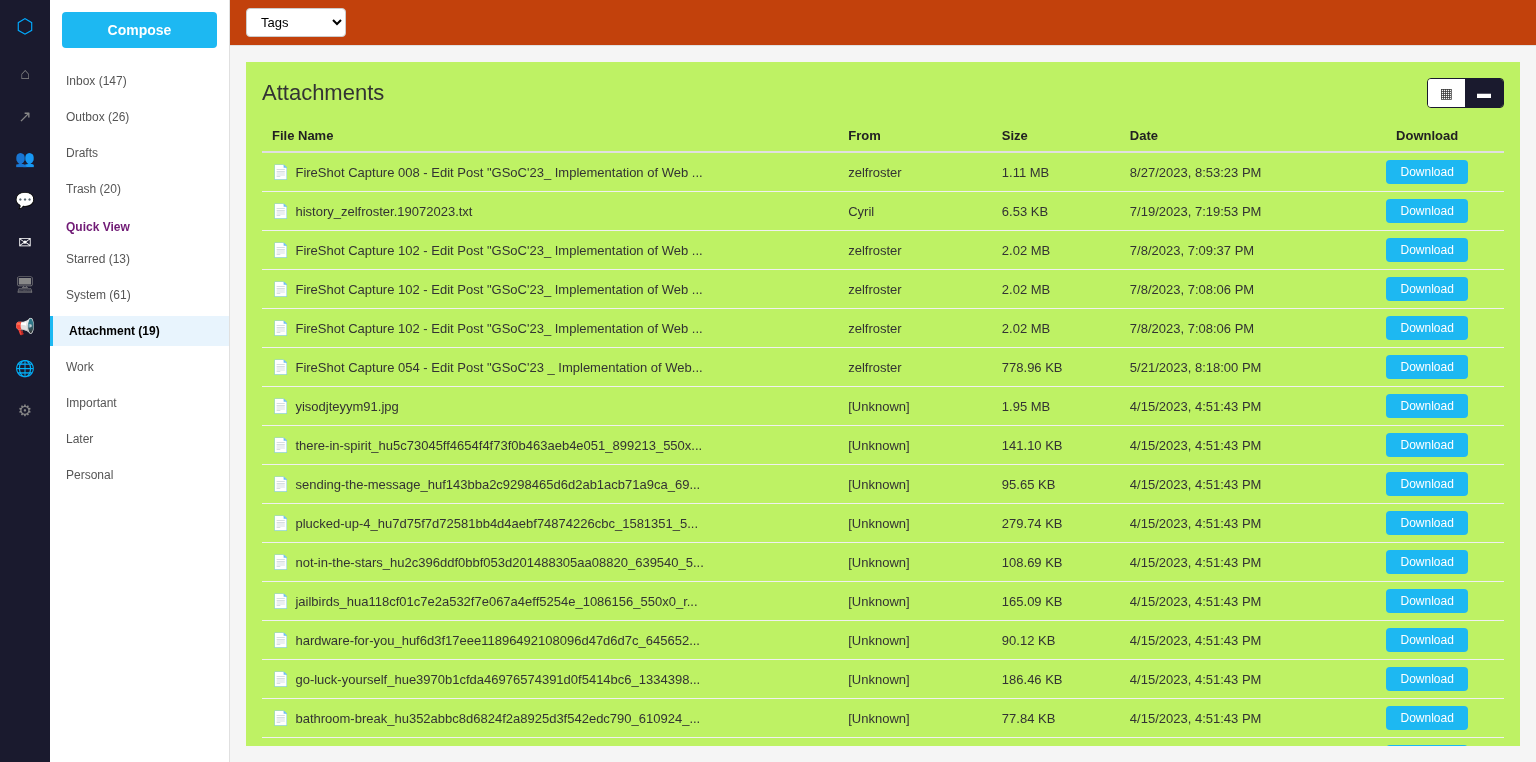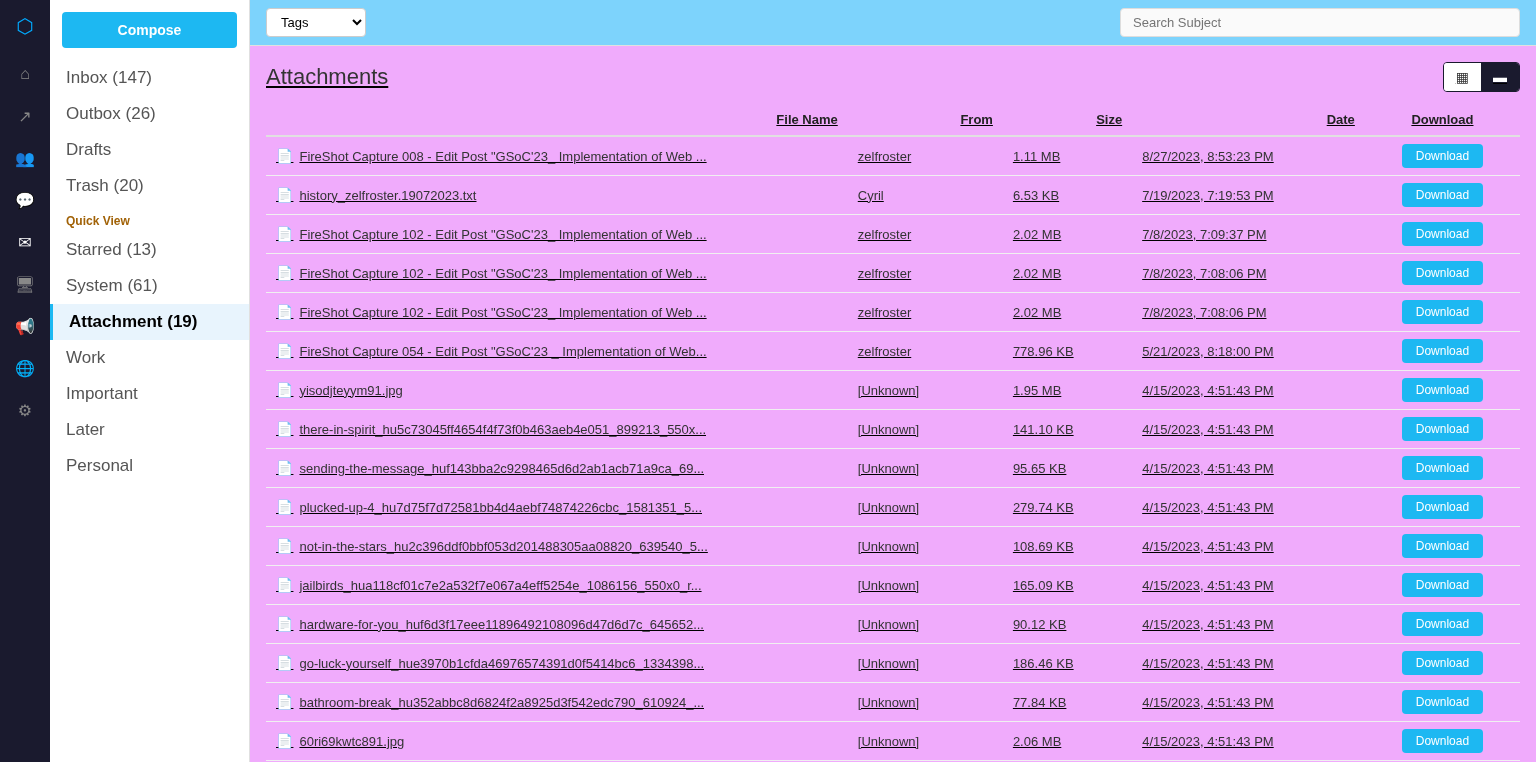--- a/index.html
+++ b/index.html
@@ -23,67 +23,68 @@
     }
     .icon-bar-item {
       width: 36px; height: 36px; border-radius: 6px;
       display: flex; align-items: center; justify-content: center;
       color: #888; cursor: pointer; font-size: 16px;
     }
     .icon-bar-item.active { color: #fff; }
 
     
     .sidebar {
-      width: 200px;
+      width: 180px;
       background: #fff;
       border-right: 1px solid #e0e0e0;
       display: flex;
       flex-direction: column;
       flex-shrink: 0;
       overflow-y: auto;
+      gap: 6px;
     }
     .compose-btn {
       margin: 12px;
       background: #1db8f2;
       color: #fff;
       border: none;
       border-radius: 4px;
       padding: 10px 0;
       font-size: 14px;
       font-weight: 600;
       cursor: pointer;
       text-align: center;
     }
     .sidebar-item {
       padding: 8px 16px;
       cursor: pointer;
       color: #555;
-      font-size: 17px;
+      font-size: 12px;
       border-radius: 0;
     }
     .sidebar-item.active { background: #e8f4fd; color: #000; font-weight: 700; border-left: 3px solid #1db8f2; }
     .sidebar-section-label {
       padding: 10px 16px 4px;
       font-size: 12px;
       font-weight: 700;
-      color: #a16207;
+      color: #701a75;
     }
 
     
     .main {
       flex: 1;
       display: flex;
       flex-direction: column;
       overflow: hidden;
       background: #f5f5f5;
     }
 
     
     .top-bar {
-      background: #7dd3fc;
+      background: #c2410c;
       border-bottom: 1px solid #e0e0e0;
       padding: 8px 16px;
       display: flex;
       align-items: center;
       gap: 10px;
     }
     .tags-select {
       padding: 5px 10px;
       border: 1px solid #ccc;
       border-radius: 4px;
@@ -102,23 +103,22 @@
       font-size: 13px;
       background: #fafafa;
       color: #333;
     }
 
     
     .content-area {
       flex: 1;
       overflow-y: auto;
       padding: 16px;
-      background: #f0abfc;
-      margin: 0;
-      text-decoration: underline;
+      background: #bef264;
+      margin: 16px;
     }
 
     .content-header {
       display: flex;
       align-items: center;
       justify-content: space-between;
       margin-bottom: 12px;
     }
     .page-title {
       font-size: 22px;
@@ -143,21 +143,21 @@
       background: #1a1a2e;
       color: #fff;
     }
 
     
     .attachments-table {
       width: 100%;
       border-collapse: collapse;
     }
     .attachments-table th {
-      text-align: right;
+      text-align: left;
       padding: 8px 10px;
       border-bottom: 2px solid #e0e0e0;
       font-weight: 700;
       color: #222;
       font-size: 13px;
     }
     .attachments-table th:last-child { text-align: center; }
     .attachments-table td {
       padding: 7px 10px;
       border-bottom: 1px solid #f0f0f0;
@@ -233,21 +233,20 @@
   <div class="sidebar-item">Later</div>
   <div class="sidebar-item">Personal</div>
 </div>
 
 <div class="main">
 
   <div class="top-bar">
     <select class="tags-select">
       <option>Tags</option>
     </select>
-    <input class="search-input" type="text" placeholder="Search Subject" style="">
   </div>
 
   <div class="content-area">
     <div class="content-header">
       <h1 class="page-title">Attachments</h1>
       <div class="view-toggle">
         <button class="view-btn">▦</button>
         <button class="view-btn active">▬</button>
       </div>
     </div>

